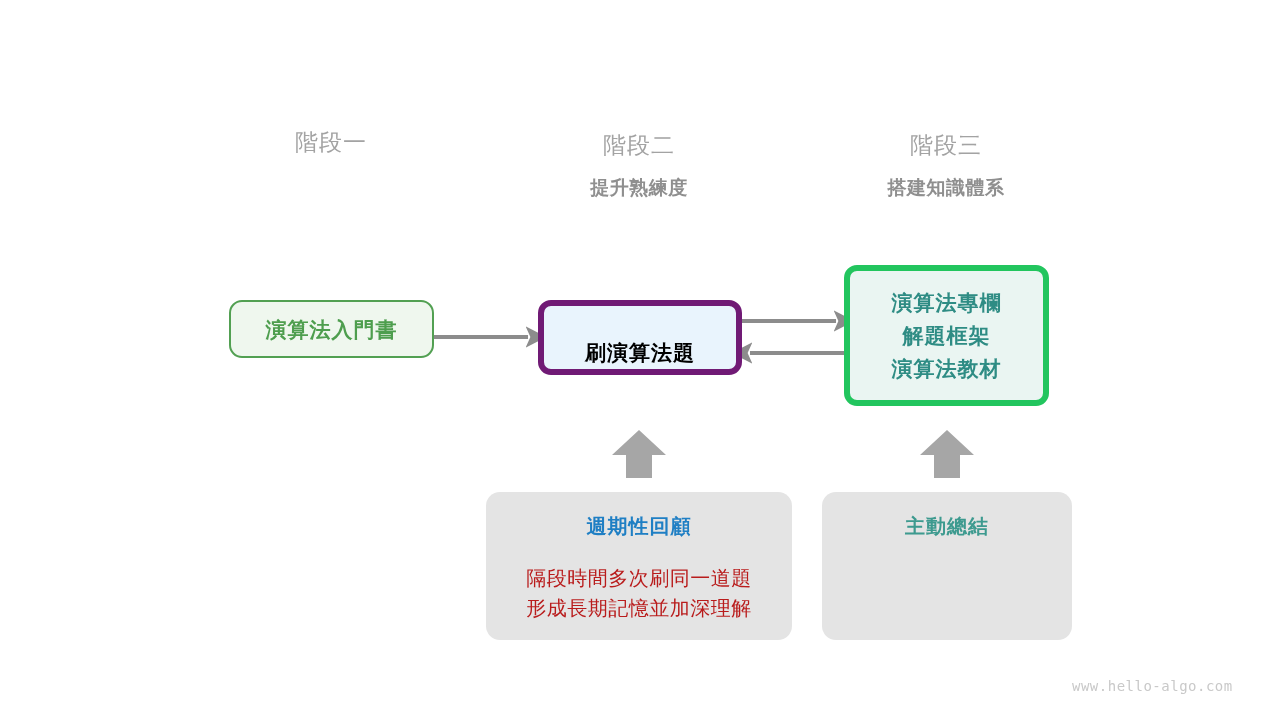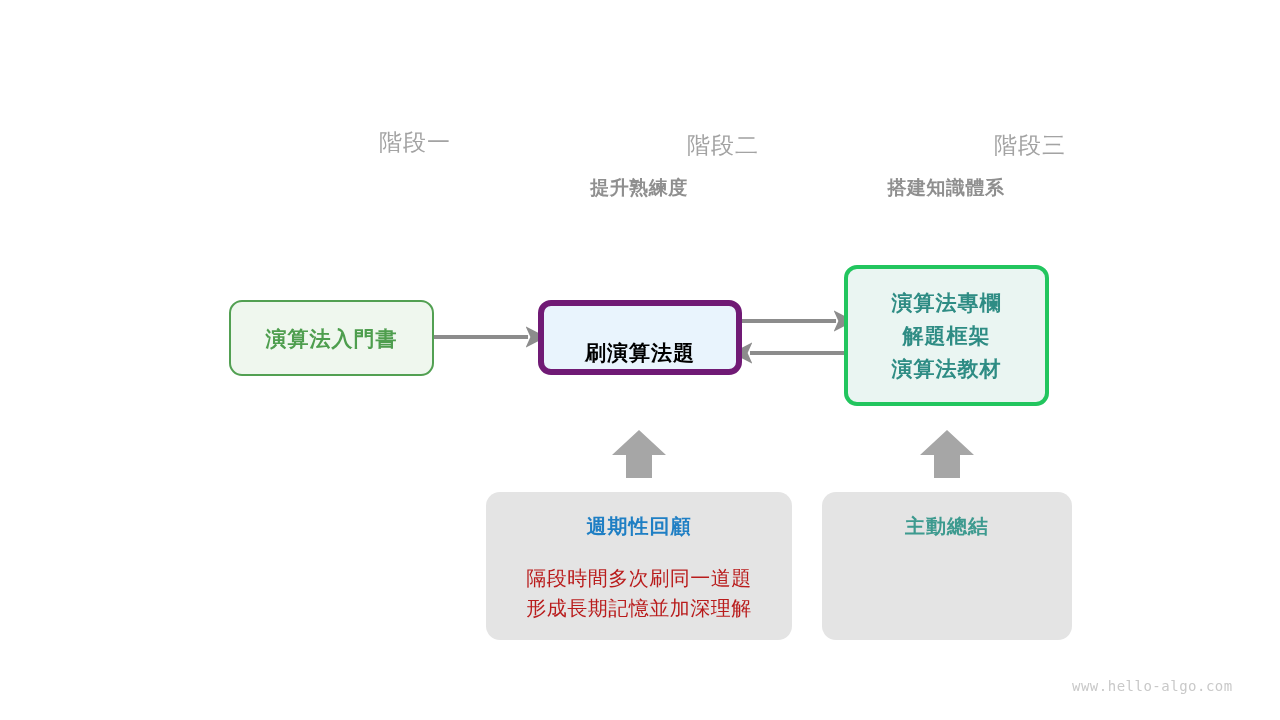--- a/index.html
+++ b/index.html
@@ -23,21 +23,20 @@
     position: absolute;
     text-align: center;
     width: 240px;
   }
   .stage-label {
     font-size: 23px;
     font-weight: 400;
     color: #a3a3a3;
     line-height: 1;
     letter-spacing: 1px;
-    text-align: right;
   }
   .stage-sub {
     margin-top: 21px;
     font-size: 19px;
     font-weight: 700;
     color: #8f8f8f;
     line-height: 1;
     letter-spacing: 0.5px;
   }
 
@@ -59,21 +58,21 @@
     background: #eff7ee;
     color: #4e9e4e;
   }
   .node-blue {
     border: 6px solid #701a75;
     background: #e9f4fd;
     color: #000000;
     justify-content: flex-end;
   }
   .node-teal {
-    border: 4px solid #22c55e;
+    border: 6px solid #22c55e;
     background: #eaf5f2;
     color: #2e8c84;
   }
   .node-line {
     line-height: 1;
     margin: 6px 0;
   }
 
   
   .arrow-svg {
@@ -151,21 +150,21 @@
 
     <line x1="742" y1="321" x2="836" y2="321" stroke="#8c8c8c" stroke-width="4" marker-end="url(#ah-right)"></line>
 
     <line x1="844" y1="353" x2="750" y2="353" stroke="#8c8c8c" stroke-width="4" marker-end="url(#ah-left)"></line>
 
     <path d="M626,478 L626,455 L612,455 L639,430 L666,455 L652,455 L652,478 Z" fill="#a6a6a6"></path>
 
     <path d="M934,478 L934,455 L920,455 L947,430 L974,455 L960,455 L960,478 Z" fill="#a6a6a6"></path>
   </svg>
 
-  <div class="node node-green" style="left:229px; top:300px; width:205px; height:76px;">
+  <div class="node node-green" style="left:229px; top:300px; width:205px; height:58px;">
     <div class="node-line">演算法入門書</div>
   </div>
 
   <div class="node node-blue" style="left:538px; top:300px; width:204px; height:75px;">
     <div class="node-line">刷演算法題</div>
   </div>
 
   <div class="node node-teal" style="left:844px; top:265px; width:205px; height:141px;">
     <div class="node-line">演算法專欄</div>
     <div class="node-line">解題框架</div>

